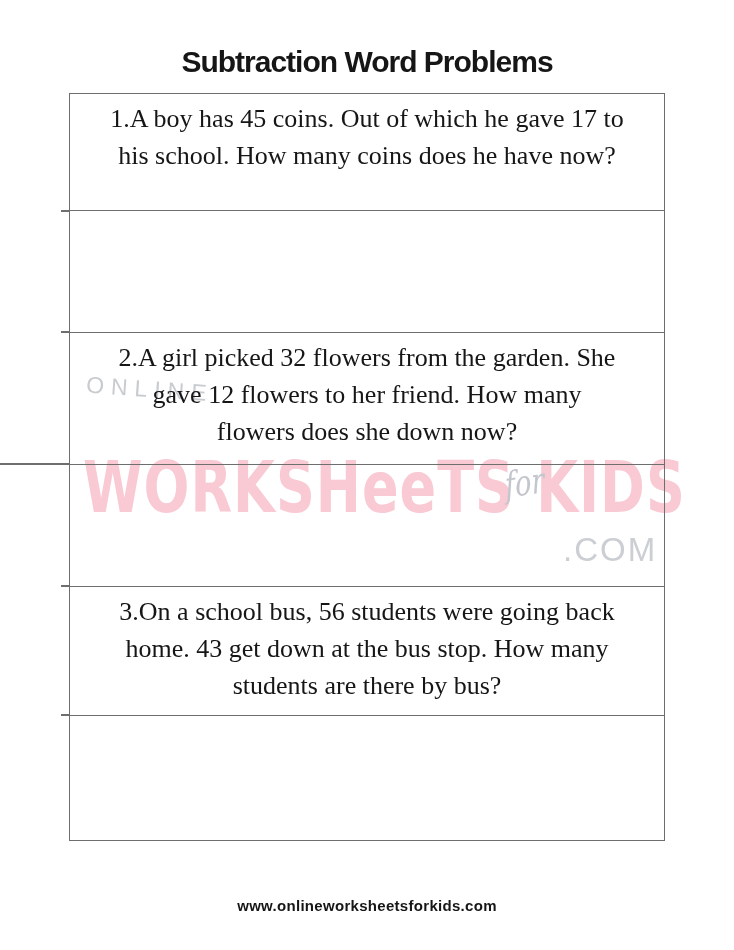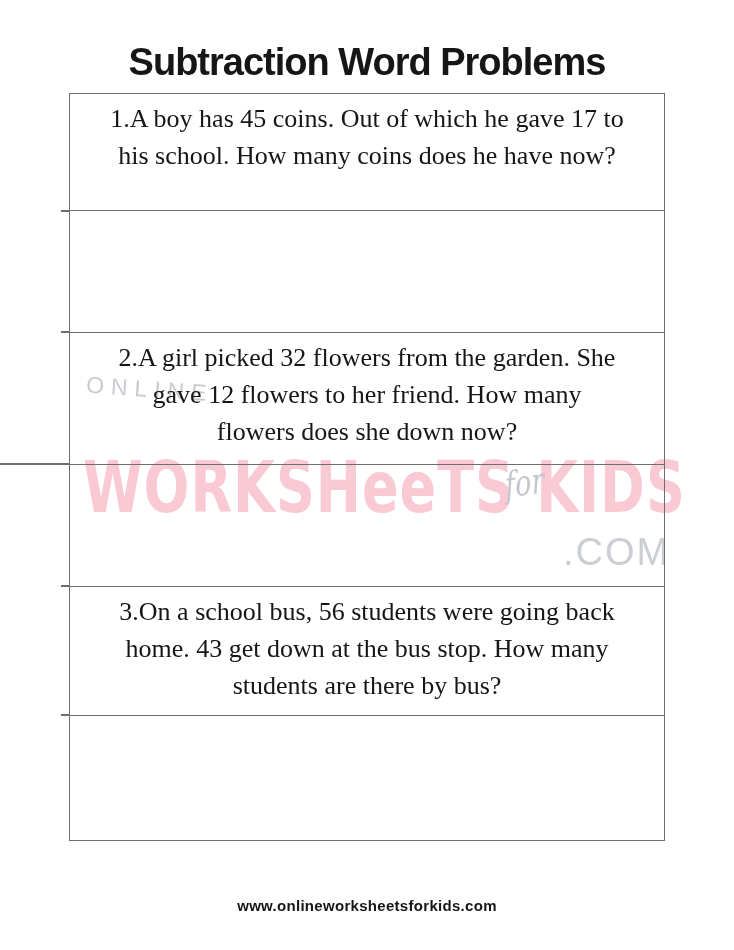--- a/index.html
+++ b/index.html
@@ -10,21 +10,21 @@
     overflow:hidden;
     font-family:"Liberation Serif", serif;
   }
 
   
   .title{
     position:absolute;top:40px;left:0;width:100%;
     text-align:center;
     font-family:"Liberation Sans", sans-serif;
     font-weight:700;
-    font-size:38px;line-height:44px;
+    font-size:30px;line-height:44px;
     letter-spacing:-1px;
     color:var(--ink);
     margin:0;
   }
 
   
   .wm-online{
     position:absolute;left:86px;top:376px;
     font-family:"Liberation Sans", sans-serif;
     font-size:23px;letter-spacing:7px;
@@ -53,21 +53,21 @@
     font-style:italic;
     font-size:27px;
     color:var(--wm-gray);
     margin:0 -8px 0 -10px;
     transform:translateY(-4px) rotate(-6deg);
     z-index:1;
   }
   .wm-com{
     position:absolute;left:563px;top:531px;
     font-family:"Liberation Sans", sans-serif;
-    font-size:38px;letter-spacing:2px;
+    font-size:33px;letter-spacing:2px;
     color:var(--wm-gray);
     opacity:.85;
     z-index:0;
   }
 
   
   .wtable{
     position:absolute;left:69px;top:93px;
     width:596px;height:748px;
     border:1.5px solid var(--border);

